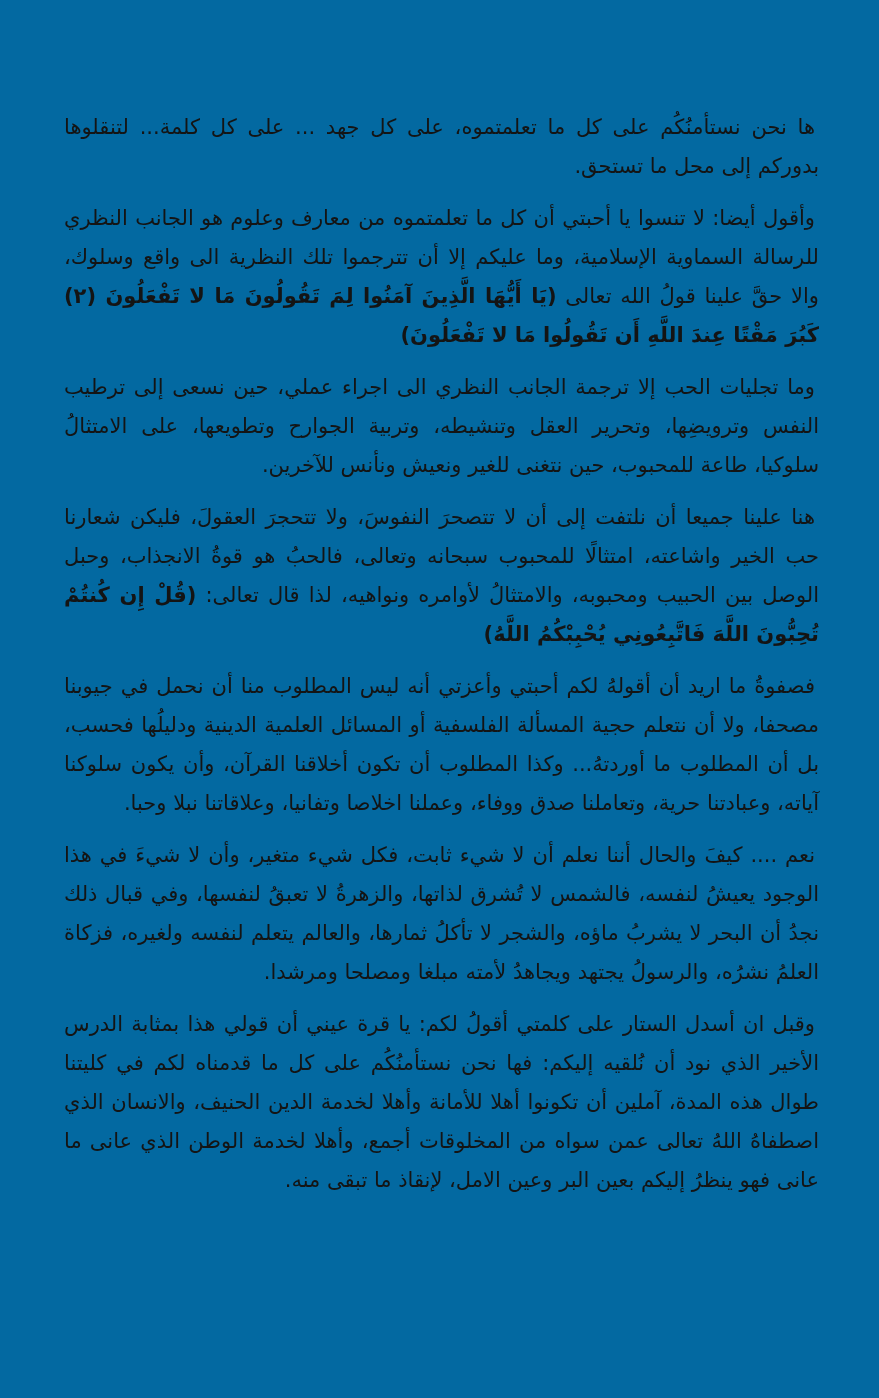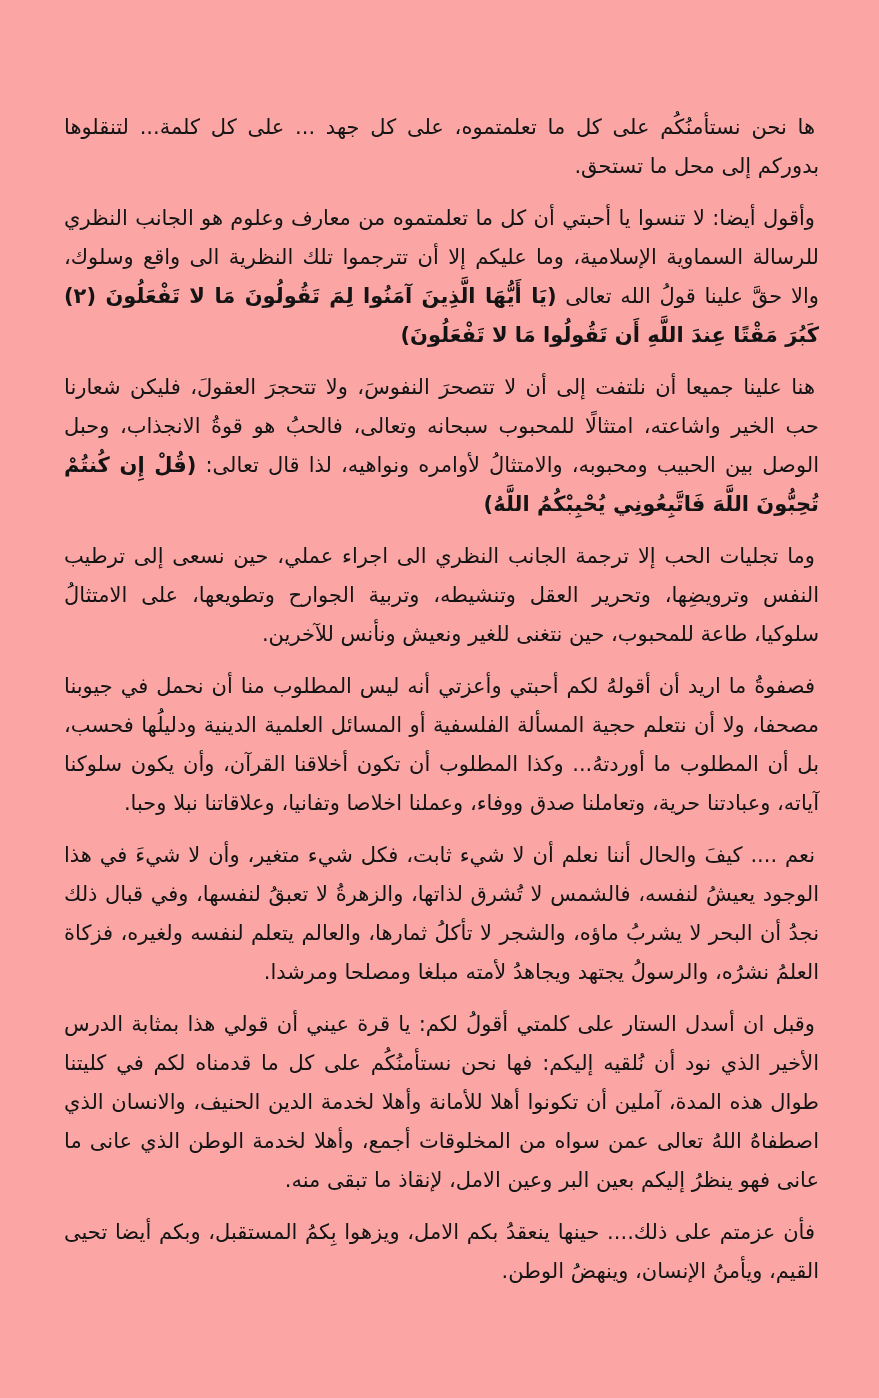--- a/index.html
+++ b/index.html
@@ -10,21 +10,21 @@
   body {
     width: 879px;
     height: 1398px;
     overflow: hidden;
   }
   .page {
     box-sizing: border-box;
     width: 879px;
     height: 1398px;
     padding: 108px 60px 40px 64px;
-    background: #fca5a5;
+    background: #0369a1;
     direction: rtl;
     font-family: "DejaVu Sans", sans-serif;
     font-size: 21px;
     line-height: 39px;
     color: #141414;
     text-align: justify;
     text-align-last: right;
   }
   .para {
     margin: 0 0 13px 0;
@@ -44,36 +44,33 @@
 
   <p class="para">
     <span>ها نحن نستأمنُكُم على كل ما تعلمتموه، على كل جهد ... على كل كلمة... لتنقلوها بدوركم إلى محل ما تستحق.</span>
   </p>
 
   <p class="para">
     <span>وأقول أيضا: لا تنسوا يا أحبتي أن كل ما تعلمتموه من معارف وعلوم هو الجانب النظري للرسالة السماوية الإسلامية، وما عليكم إلا أن تترجموا تلك النظرية الى واقع وسلوك، والا حقَّ علينا قولُ الله تعالى </span><span class="verse-bold">(يَا أَيُّهَا الَّذِينَ آمَنُوا لِمَ تَقُولُونَ مَا لا تَفْعَلُونَ (٢) كَبُرَ مَقْتًا عِندَ اللَّهِ أَن تَقُولُوا مَا لا تَفْعَلُونَ)</span>
   </p>
 
   <p class="para">
-    <span>هنا علينا جميعا أن نلتفت إلى أن لا تتصحرَ النفوسَ، ولا تتحجرَ العقولَ، فليكن شعارنا حب الخير واشاعته، امتثالًا للمحبوب سبحانه وتعالى، فالحبُ هو قوةُ الانجذاب، وحبل الوصل بين الحبيب ومحبوبه، والامتثالُ لأوامره ونواهيه، لذا قال تعالى: </span><span class="verse-bold">(قُلْ إِن كُنتُمْ تُحِبُّونَ اللَّهَ فَاتَّبِعُونِي يُحْبِبْكُمُ اللَّهُ)</span>
+    <span>وما تجليات الحب إلا ترجمة الجانب النظري الى اجراء عملي، حين نسعى إلى ترطيب النفس وترويضِها، وتحرير العقل وتنشيطه، وتربية الجوارح وتطويعها، على الامتثالُ سلوكيا، طاعة للمحبوب، حين نتغنى للغير ونعيش ونأنس للآخرين.</span>
   </p>
 
   <p class="para">
-    <span>وما تجليات الحب إلا ترجمة الجانب النظري الى اجراء عملي، حين نسعى إلى ترطيب النفس وترويضِها، وتحرير العقل وتنشيطه، وتربية الجوارح وتطويعها، على الامتثالُ سلوكيا، طاعة للمحبوب، حين نتغنى للغير ونعيش ونأنس للآخرين.</span>
+    <span>هنا علينا جميعا أن نلتفت إلى أن لا تتصحرَ النفوسَ، ولا تتحجرَ العقولَ، فليكن شعارنا حب الخير واشاعته، امتثالًا للمحبوب سبحانه وتعالى، فالحبُ هو قوةُ الانجذاب، وحبل الوصل بين الحبيب ومحبوبه، والامتثالُ لأوامره ونواهيه، لذا قال تعالى: </span><span class="verse-bold">(قُلْ إِن كُنتُمْ تُحِبُّونَ اللَّهَ فَاتَّبِعُونِي يُحْبِبْكُمُ اللَّهُ)</span>
   </p>
 
   <p class="para">
     <span>فصفوةُ ما اريد أن أقولهُ لكم أحبتي وأعزتي أنه ليس المطلوب منا أن نحمل في جيوبنا مصحفا، ولا أن نتعلم حجية المسألة الفلسفية أو المسائل العلمية الدينية ودليلُها فحسب، بل أن المطلوب ما أوردتهُ... وكذا المطلوب أن تكون أخلاقنا القرآن، وأن يكون سلوكنا آياته، وعبادتنا حرية، وتعاملنا صدق ووفاء، وعملنا اخلاصا وتفانيا، وعلاقاتنا نبلا وحبا.</span>
   </p>
 
   <p class="para">
     <span>نعم .... كيفَ والحال أننا نعلم أن لا شيء ثابت، فكل شيء متغير، وأن لا شيءَ في هذا الوجود يعيشُ لنفسه، فالشمس لا تُشرق لذاتها، والزهرةُ لا تعبقُ لنفسها، وفي قبال ذلك نجدُ أن البحر لا يشربُ ماؤه، والشجر لا تأكلُ ثمارها، والعالم يتعلم لنفسه ولغيره، فزكاة العلمُ نشرُه، والرسولُ يجتهد ويجاهدُ لأمته مبلغا ومصلحا ومرشدا.</span>
   </p>
 
   <p class="para">
     <span>وقبل ان أسدل الستار على كلمتي أقولُ لكم: يا قرة عيني أن قولي هذا بمثابة الدرس الأخير الذي نود أن نُلقيه إليكم: فها نحن نستأمنُكُم على كل ما قدمناه لكم في كليتنا طوال هذه المدة، آملين أن تكونوا أهلا للأمانة وأهلا لخدمة الدين الحنيف، والانسان الذي اصطفاهُ اللهُ تعالى عمن سواه من المخلوقات أجمع، وأهلا لخدمة الوطن الذي عانى ما عانى فهو ينظرُ إليكم بعين البر وعين الامل، لإنقاذ ما تبقى منه.</span>
   </p>
 
-  <p class="para">
-    <span>فأن عزمتم على ذلك.... حينها ينعقدُ بكم الامل، ويزهوا بِكمُ المستقبل، وبكم أيضا تحيى القيم، ويأمنُ الإنسان، وينهضُ الوطن.</span>
-  </p>
 
 </div>
 
 </body></html>

